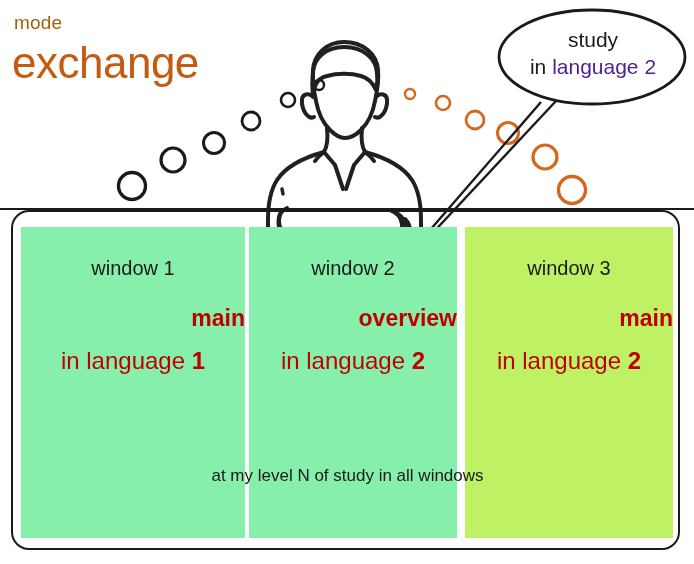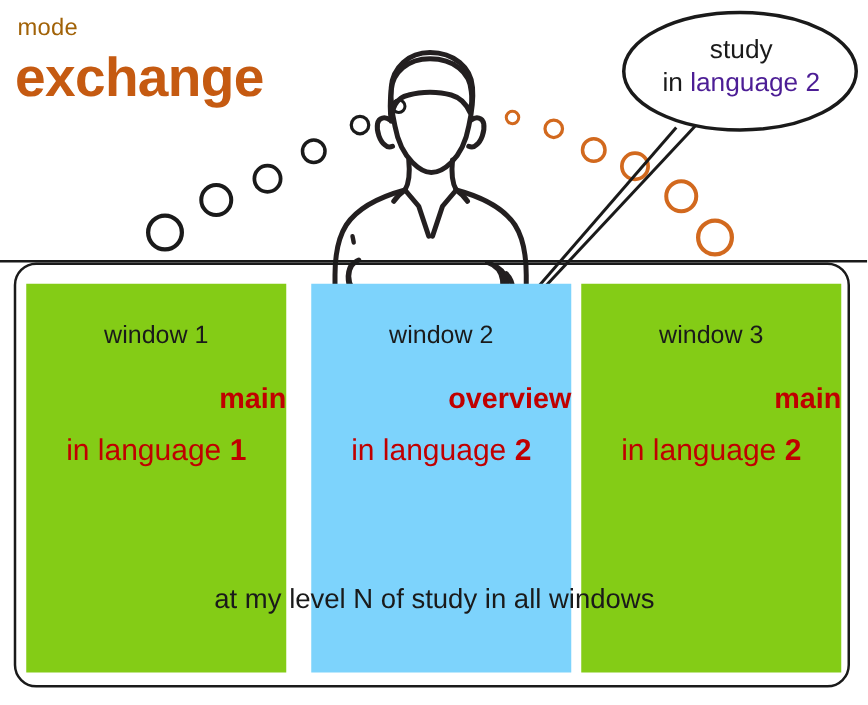--- a/index.html
+++ b/index.html
@@ -26,21 +26,21 @@
     font-size: 19px;
     color: #a16207;
     letter-spacing: 0.2px;
     white-space: nowrap;
   }
   #mode-value {
     position: absolute;
     left: 12px;
     top: 38px;
     font-size: 44px;
-    font-weight: bold;
+    font-weight: normal;
     color: #c55a11;
     letter-spacing: -0.5px;
     white-space: nowrap;
   }
 
   
   #artwork {
     position: absolute;
     left: 0;
     top: 0;
@@ -74,23 +74,23 @@
     background: transparent;
     box-sizing: border-box;
   }
 
   .window-col {
     position: absolute;
     top: 227px;
     width: 208px;
     height: 311px;
   }
-  #window-col-1 { left: 21px;  background: #84cc16; }
-  #window-col-2 { left: 249px; background: #7dd3fc; }
-  #window-col-3 { left: 465px; background: #84cc16; }
+  #window-col-1 { left: 21px;  background: #86efac; padding-left: 16px; }
+  #window-col-2 { left: 249px; background: #86efac; }
+  #window-col-3 { left: 465px; background: #bef264; }
 
   .window-title {
     position: absolute;
     top: 30px;
     left: 0;
     width: 100%;
     text-align: center;
     font-size: 20px;
     color: #1a1a1a;
   }
@@ -114,21 +114,21 @@
     color: #c00000;
   }
   .window-lang b { font-weight: bold; }
 
   #footer-note {
     position: absolute;
     left: 11px;
     top: 466px;
     width: 673px;
     text-align: center;
-    font-size: 22px;
+    font-size: 17px;
     color: #1a1a1a;
     z-index: 5;
   }
 </style>
 </head>
 <body>
 
 <div id="page">
 
   <div id="mode-label">mode</div>

